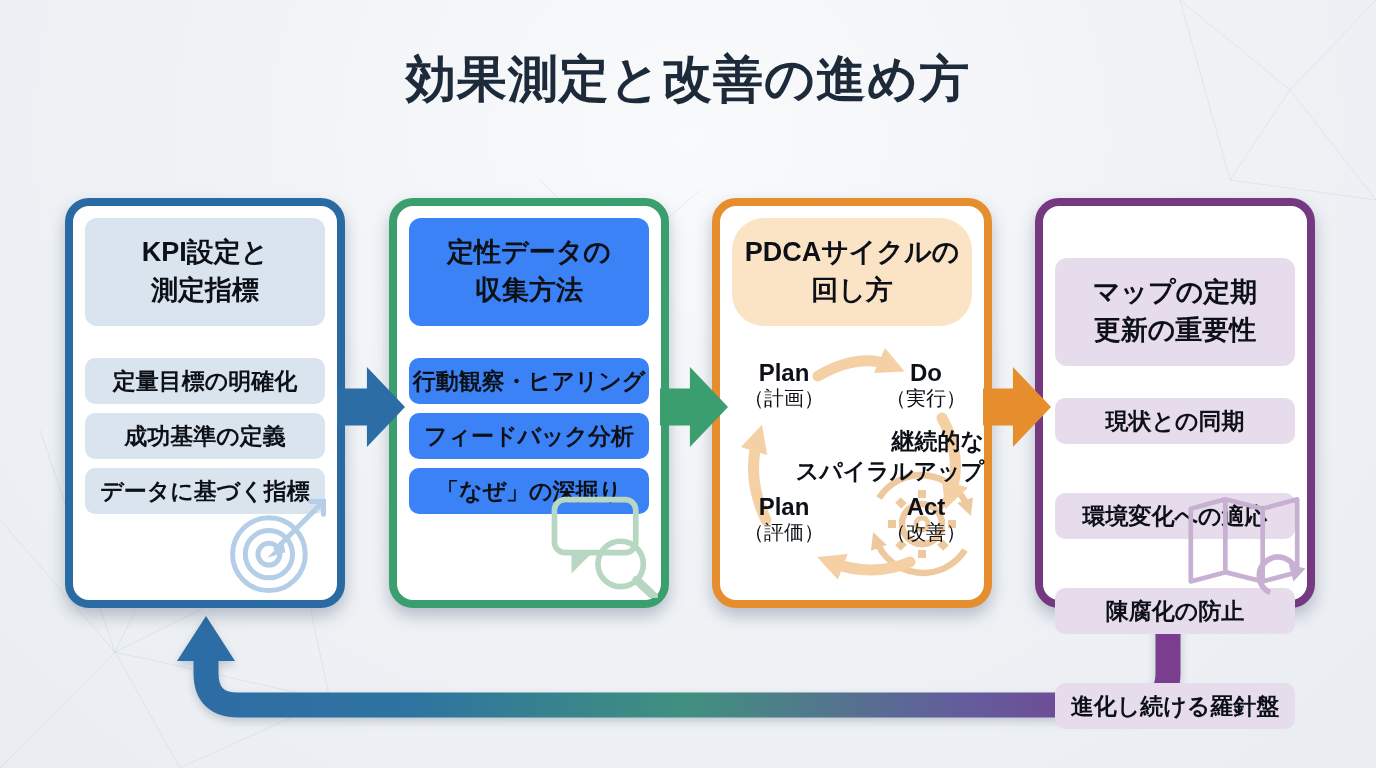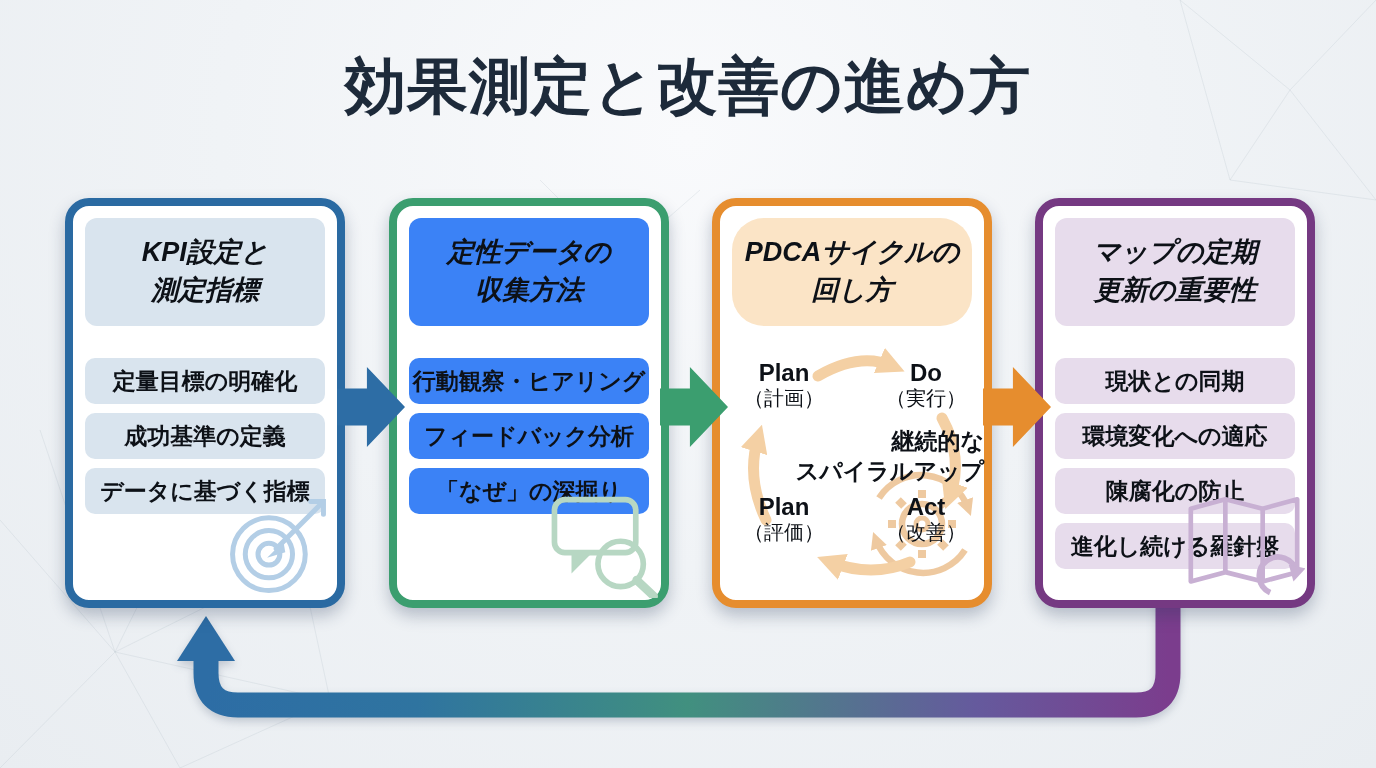--- a/index.html
+++ b/index.html
@@ -6,48 +6,47 @@
   .stage{
     position:relative;width:1376px;height:768px;overflow:hidden;
     font-family:"Liberation Sans","DejaVu Sans",sans-serif;
     background:radial-gradient(ellipse at 50% 18%,#f9fafc 0%,#f0f3f6 48%,#e9edf1 100%);
   }
   .mesh{position:absolute;inset:0;z-index:0;}
   .loop{position:absolute;inset:0;z-index:1;pointer-events:none;
         filter:drop-shadow(0 4px 4px rgba(35,55,85,.22));}
   .title{
     position:absolute;top:46px;left:0;width:100%;margin:0;text-align:center;
-    font-size:61px;font-weight:800;color:#1d2a3a;letter-spacing:1px;z-index:2;
+    font-size:50px;font-weight:800;color:#1d2a3a;letter-spacing:1px;z-index:2;
   }
   .card{
     position:absolute;top:198px;width:280px;height:410px;background:#fff;
     border-radius:24px;border:8px solid #000;box-sizing:border-box;z-index:2;
     box-shadow:0 8px 16px rgba(35,55,85,.28);
   }
   .band{
     position:absolute;top:12px;left:12px;right:12px;height:108px;border-radius:12px;
     display:flex;align-items:center;justify-content:center;text-align:center;
     font-size:27px;font-weight:800;line-height:1.4;color:#0d1117;white-space:pre-line;
     z-index:2;
-    font-style:italic;
   }
   .items{position:absolute;top:152px;left:12px;right:12px;display:flex;
          flex-direction:column;gap:9px;z-index:2;}
   .pill{
     height:46px;border-radius:10px;display:flex;align-items:center;justify-content:center;
     font-size:23px;font-weight:800;color:#0d1117;white-space:nowrap;
   }
   .c1{left:65px;border-color:#2a6aa2;}
   .c1 .band,.c1 .pill{background:#d9e4ee;}
   .c2{left:389px;border-color:#3b9e6f;}
   .c2 .band,.c2 .pill{background:#3b82f6;}
   .c3{left:712px;border-color:#e68d2e;}
   .c3 .band{background:#fbe4c6;border-radius:32px;}
   .c4{left:1035px;border-color:#753982;}
-  .c4 .band,.c4 .pill{background:#e7dcec;}
+  .c4 .band,.c4 .pill{background:#e7dcec;margin-top:40px;}
   .corner-icon{position:absolute;z-index:3;}
   .i1{right:2px;bottom:4px;width:114px;height:100px;}
   .i2{right:2px;bottom:2px;width:124px;height:104px;}
   .i4{right:2px;bottom:-2px;width:122px;height:112px;}
   .flow{
     position:absolute;top:367px;width:68px;height:80px;z-index:5;
     clip-path:polygon(0 27%,44% 27%,44% 0,100% 50%,44% 100%,44% 73%,0 73%);
     filter:drop-shadow(2px 3px 3px rgba(35,55,85,.35));
   }
   .f1{left:337px;background:#2d6da5;}

